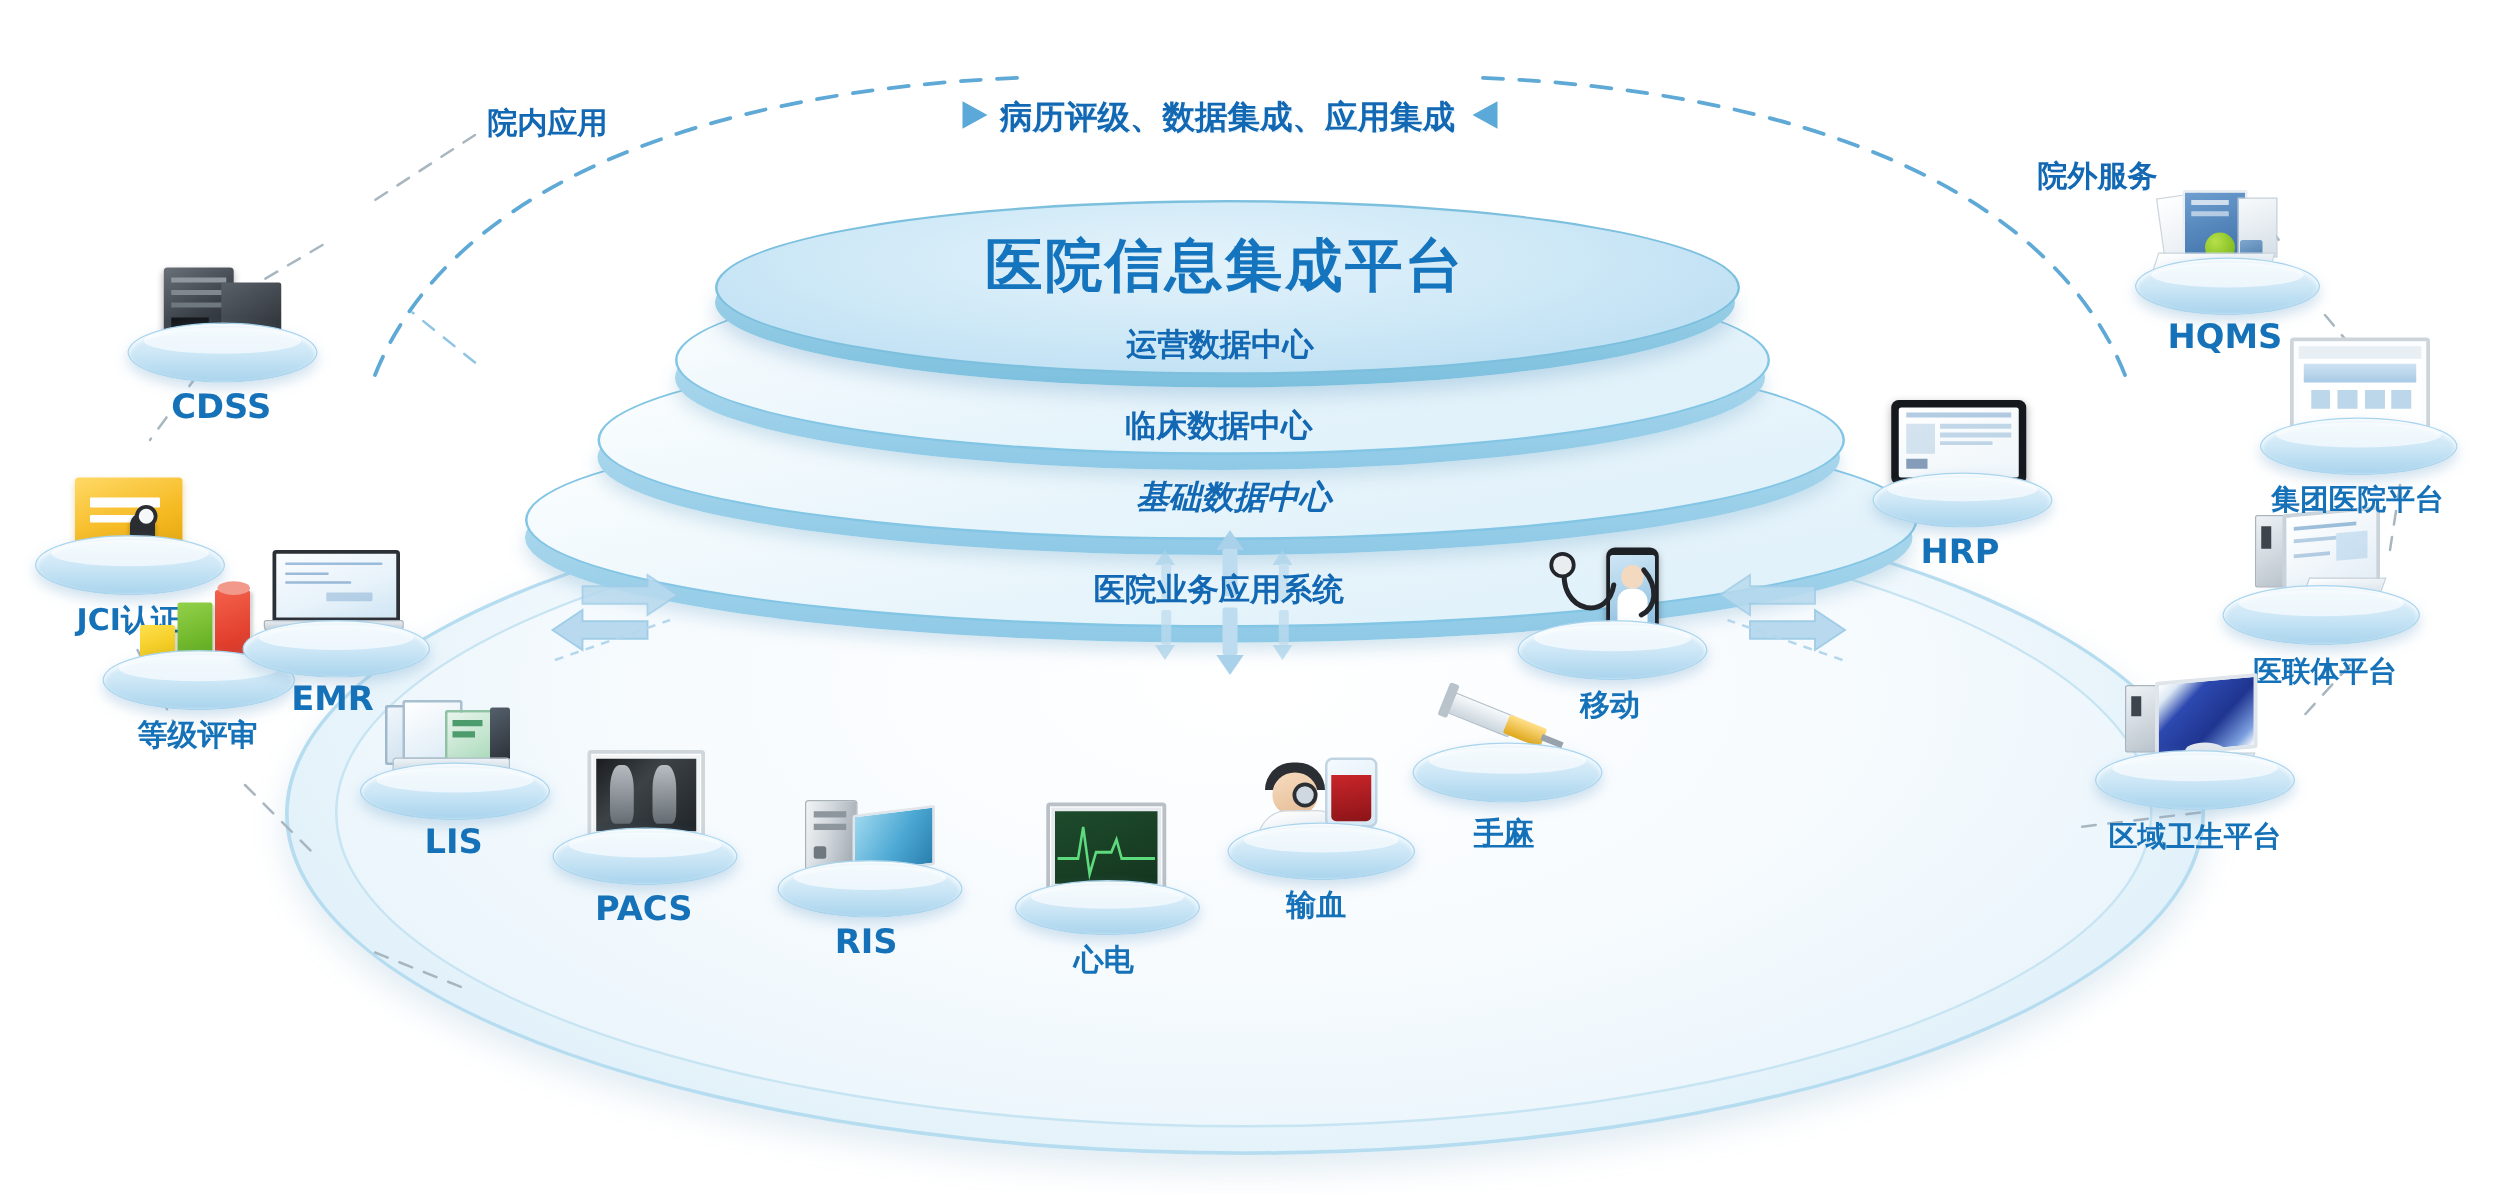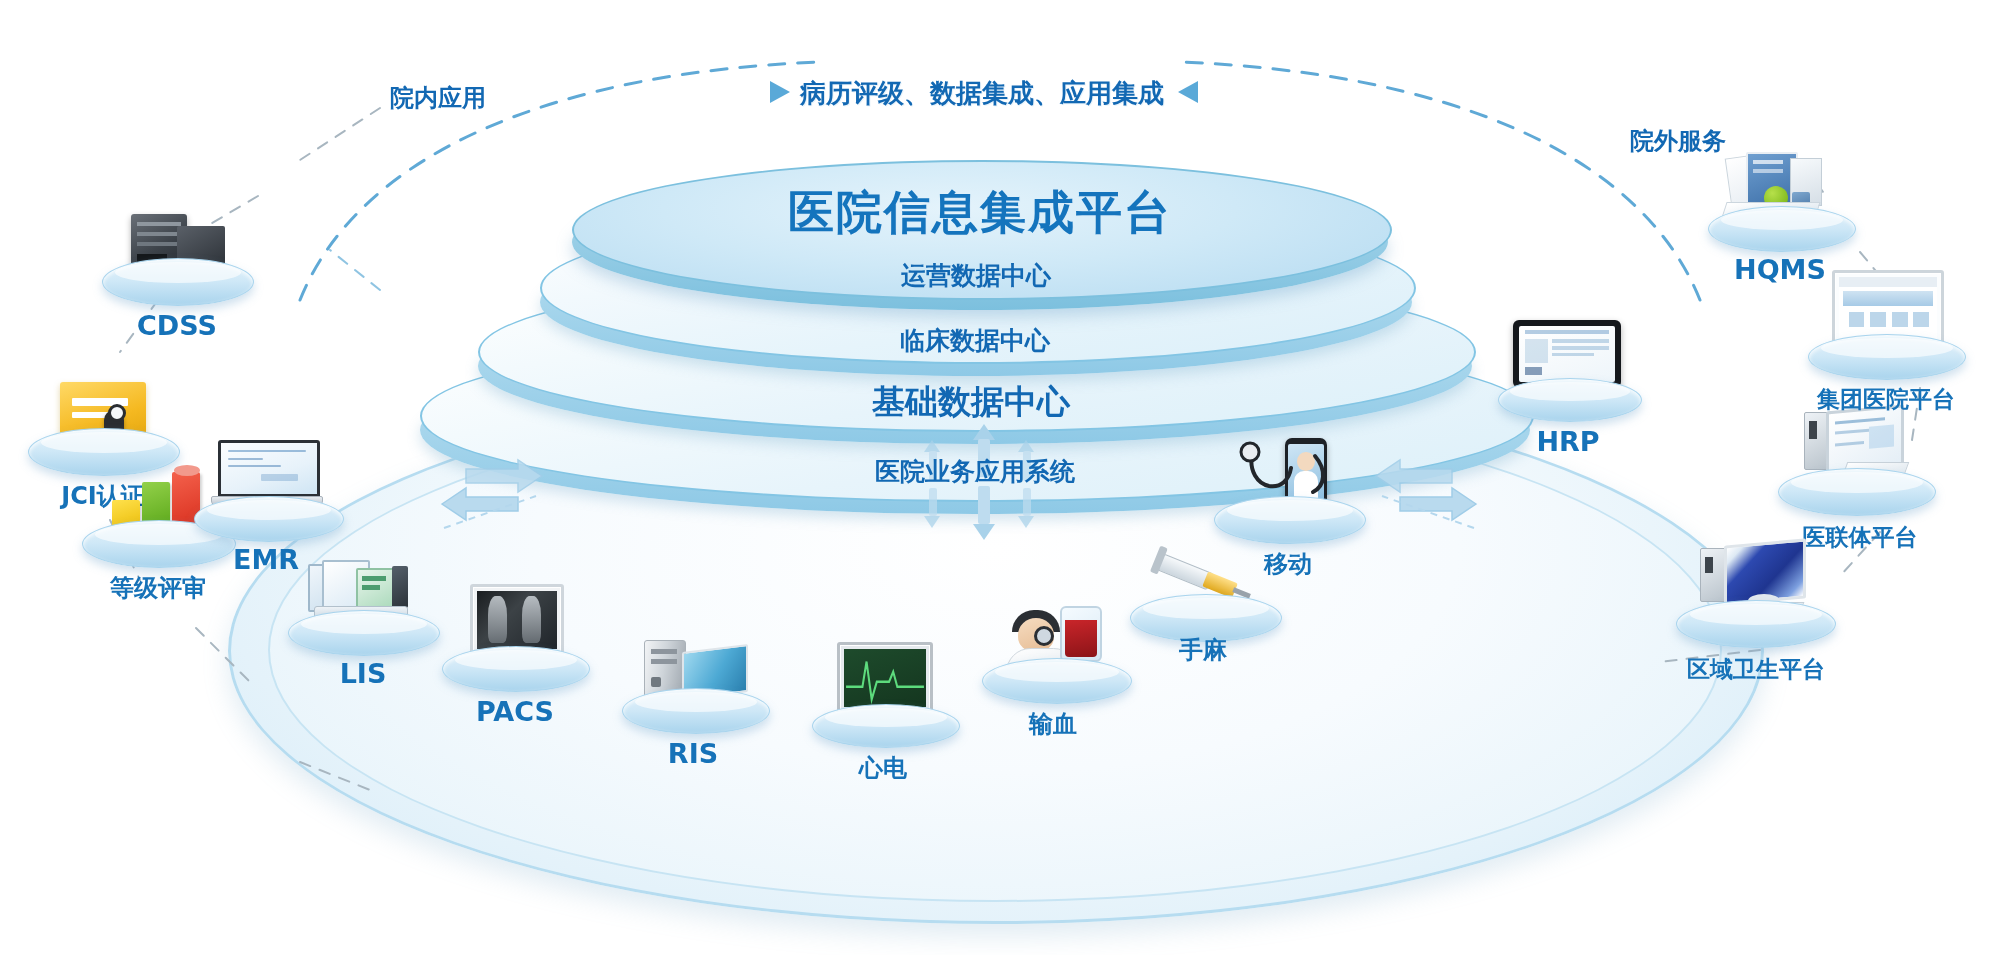--- a/index.html
+++ b/index.html
@@ -102,21 +102,21 @@
   }
   .platform-ghost{
     position:absolute;left:572px;top:233px;width:816px;text-align:center;
     font-size:40px;font-weight:bold;color:rgba(130,180,215,.22);
     letter-spacing:2px;
     font-family:"DejaVu Sans","Liberation Sans",sans-serif;
     z-index:11;
   }
   .lbl-odc{left:540px;top:259px;width:872px;font-size:25px;}
   .lbl-cdc{left:478px;top:324px;width:994px;font-size:25px;}
-  .lbl-bdc{left:416px;top:380px;width:1110px;font-size:33px;}
+  .lbl-bdc{left:432px;top:380px;width:1110px;font-size:26px;font-style:italic;}
 
   .biz-label{
     position:absolute;left:600px;top:455px;width:750px;text-align:center;
     font-size:25px;font-weight:bold;color:#1268b3;z-index:14;
     font-family:"DejaVu Sans","Liberation Sans",sans-serif;
   }
 
   
   .node{position:absolute;z-index:20;}
   .pedestal{
@@ -382,21 +382,21 @@
         <div style="position:absolute;left:4px;top:6px;width:24px;height:5px;background:#4c9c6e;"></div>
         <div style="position:absolute;left:4px;top:15px;width:18px;height:5px;background:#4c9c6e;"></div>
       </div>
       <div style="position:absolute;left:84px;top:6px;width:16px;height:42px;background:linear-gradient(150deg,#55606b,#2b3239);border-radius:2px;"></div>
       <div style="position:absolute;left:6px;top:46px;width:92px;height:14px;background:linear-gradient(180deg,#eef3f7,#ccd7e0);border-radius:3px;border:1px solid #b3c1cc;"></div>
     </div>
     <div class="pedestal" style="position:absolute;left:10px;top:50px;width:150px;height:44px;"></div>
     <div class="caption cap-en" style="top:98px;font-size:27px;">LIS</div>
   </div>
 
-  <div class="node" style="left:430px;top:584px;width:170px;height:130px;">
+  <div class="node" style="left:430px;top:600px;width:170px;height:130px;">
     <div class="art" style="top:0;width:90px;height:74px;">
       <div class="mon" style="width:88px;height:66px;">
         <div class="screen" style="border-color:#cfd6dc;background:#f2f4f6;padding:0;">
           <div style="position:absolute;left:4px;top:4px;right:4px;bottom:4px;background:linear-gradient(135deg,#1a1d20 0%,#3c4246 40%,#20252a 100%);">
             <div style="position:absolute;left:14%;top:8%;width:24%;height:82%;background:linear-gradient(180deg,#cdd3d8,#6e757b);border-radius:40% 40% 20% 20%;opacity:.85;"></div>
             <div style="position:absolute;left:56%;top:8%;width:24%;height:82%;background:linear-gradient(180deg,#cdd3d8,#6e757b);border-radius:40% 40% 20% 20%;opacity:.85;"></div>
           </div>
         </div>
         <div class="stand" style="background:#c3cad0;"></div>
           <div class="foot" style="background:#d2d8dd;"></div>
@@ -453,21 +453,21 @@
   </div>
 
   <div class="node" style="left:1118px;top:546px;width:170px;height:130px;">
     <div class="art" style="top:2px;width:104px;height:62px;transform:translateX(-50%) rotate(22deg);">
       <div style="position:absolute;left:6px;top:22px;width:52px;height:16px;background:linear-gradient(180deg,#f6f9fb,#ccd6de);border:1px solid #b2bec7;border-radius:3px;"></div>
       <div style="position:absolute;left:54px;top:22px;width:32px;height:16px;background:linear-gradient(180deg,#ffe08a,#e0a81d);border-radius:2px;"></div>
       <div style="position:absolute;left:84px;top:27px;width:18px;height:5px;background:#9aa3ab;"></div>
       <div style="position:absolute;left:0;top:16px;width:8px;height:28px;background:#b9c3cb;border-radius:2px;"></div>
     </div>
     <div class="pedestal" style="position:absolute;left:12px;top:48px;width:150px;height:46px;"></div>
-    <div class="caption" style="top:88px;font-size:24px;">手麻</div>
+    <div class="caption" style="top:104px;font-size:24px;text-decoration:underline;">手麻</div>
   </div>
 
   <div class="node" style="left:1198px;top:438px;width:180px;height:130px;">
     <div class="art" style="top:0;width:130px;height:78px;">
       <div style="position:absolute;left:62px;top:0;width:42px;height:70px;background:#1d2126;border-radius:7px;box-shadow:0 3px 6px rgba(0,0,0,.3);">
         <div style="position:absolute;left:3px;top:6px;right:3px;bottom:8px;background:linear-gradient(160deg,#cfe6f5 0%,#8dbfe0 100%);border-radius:2px;overflow:hidden;">
           <div style="position:absolute;left:26%;top:14%;width:48%;height:34%;background:#f3d9bf;border-radius:50%;"></div>
           <div style="position:absolute;left:18%;top:48%;width:64%;height:52%;background:#fff;border-radius:10px 10px 0 0;"></div>
         </div>
       </div>

